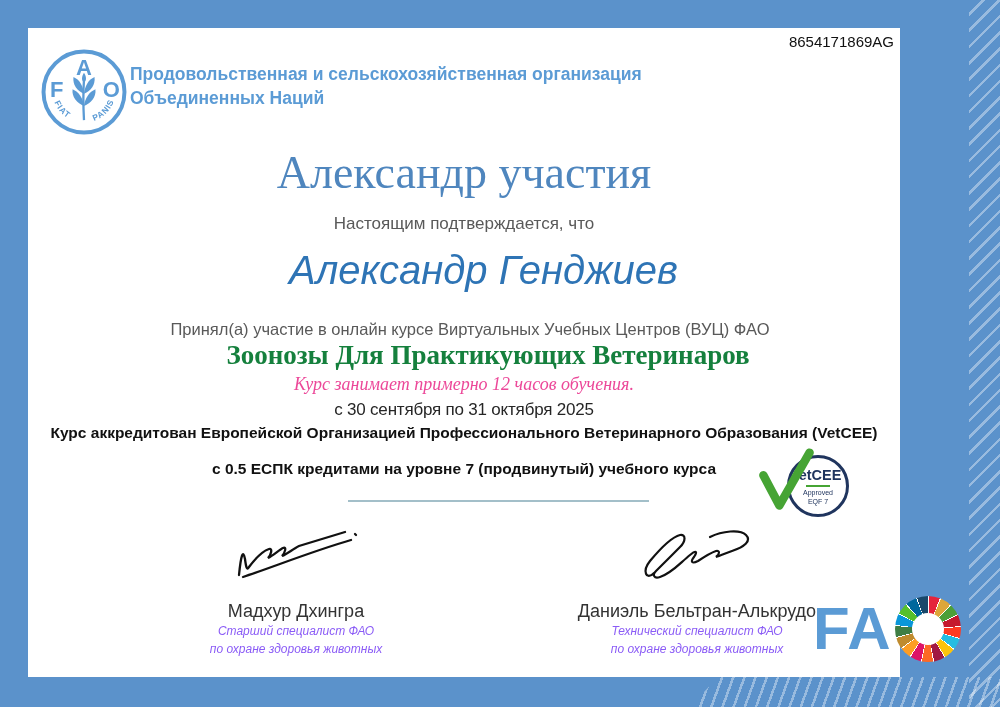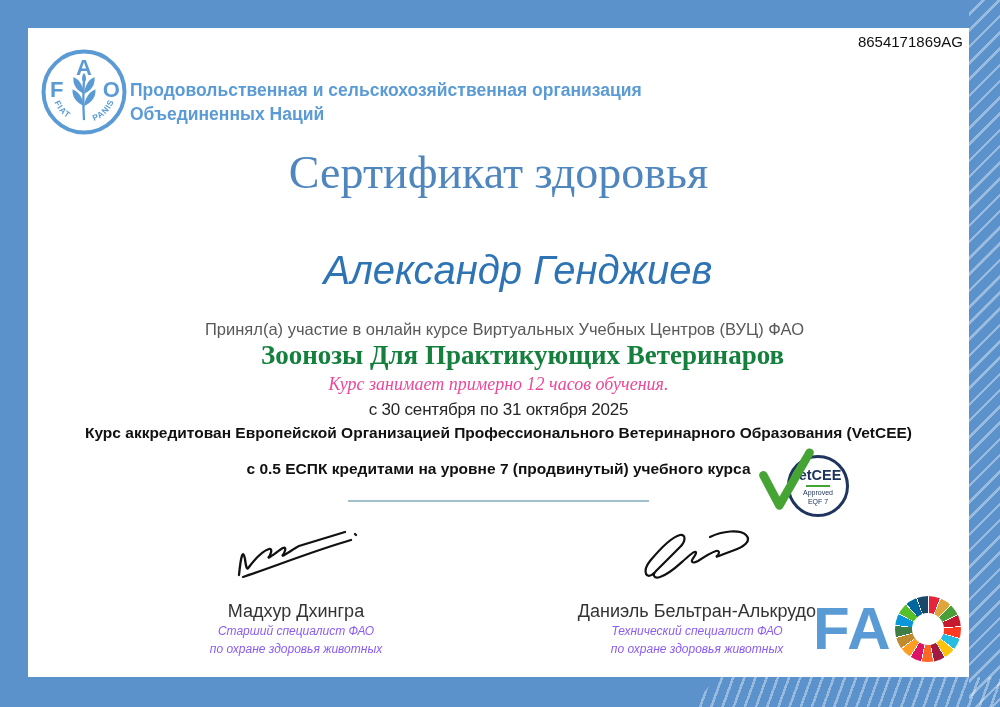--- a/index.html
+++ b/index.html
@@ -3,24 +3,24 @@
 <meta charset="utf-8">
 <style>
   html,body{margin:0;padding:0;}
   body{width:1000px;height:707px;overflow:hidden;font-family:"Liberation Sans",sans-serif;}
   .stage{position:relative;width:1000px;height:707px;background:#5b92cb;}
   .stripes-right{position:absolute;left:969px;top:0;right:0;bottom:0;
     background:repeating-linear-gradient(135deg,rgba(255,255,255,0) 0 9px,rgba(255,255,255,.38) 9px 11.5px);}
   .stripes-bottom{position:absolute;left:690px;top:677px;right:0;bottom:0;
     clip-path:polygon(28px 0,100% 0,100% 100%,0 100%);
     background:repeating-linear-gradient(110deg,rgba(255,255,255,0) 0 8px,rgba(255,255,255,.38) 8px 10.5px);}
-  .card{position:absolute;left:28px;top:28px;width:941px;height:649px;background:#ffffff;}
+  .card{position:absolute;left:28px;top:28px;width:872px;height:649px;background:#ffffff;}
   .code{position:absolute;top:5px;right:6px;font-size:15px;color:#111;}
   .emblem{position:absolute;left:12px;top:20px;width:88px;height:88px;}
-  .org-name{position:absolute;left:102px;top:50px;font-size:17.5px;font-weight:700;color:#5b9bd5;line-height:1.38;}
+  .org-name{position:absolute;left:102px;top:34px;font-size:17.5px;font-weight:700;color:#5b9bd5;line-height:1.38;}
   .center{position:absolute;left:0;right:0;text-align:center;}
   .title{top:118px;font-family:"Liberation Serif",serif;font-size:46px;color:#4f86be;}
   .subtitle{top:186px;font-size:17px;color:#595959;}
   .pname{top:220px;font-size:40px;font-style:italic;color:#2e74b5;padding-left:39px;}
   .partline{top:292px;font-size:16.5px;color:#595959;padding-left:12px;}
   .ctitle{top:312px;font-family:"Liberation Serif",serif;font-size:27px;font-weight:700;color:#15803d;margin-left:48px;}
   .cdur{top:346px;font-family:"Liberation Serif",serif;font-size:18px;font-style:italic;color:#ec4899;}
   .cdates{top:372px;font-size:17px;color:#262626;letter-spacing:-.2px;}
   .accr1{top:396px;font-size:15.5px;font-weight:700;color:#111;}
   .accr2{top:432px;font-size:15.5px;font-weight:700;color:#111;}
@@ -73,21 +73,22 @@
       <text font-family="Liberation Sans, sans-serif" font-weight="bold" font-size="9.5" fill="#5b9bd5" letter-spacing="1">
         <textPath href="#motto-arc" startOffset="62%">PANIS</textPath>
       </text>
     </svg>
 
     <div class="org-name">
       <div>Продовольственная и сельскохозяйственная организация</div>
       <div>Объединенных Наций</div>
     </div>
 
-    <div class="center title">Сертификат здоровья</div>
+    <div class="center title">Александр участия</div>
+    <div class="center subtitle">Настоящим подтверждается, что</div>
     <div class="center pname">Александр Генджиев</div>
     <div class="center partline">Принял(а) участие в онлайн курсе Виртуальных Учебных Центров (ВУЦ) ФАО</div>
     <div class="center ctitle">Зоонозы Для Практикующих Ветеринаров</div>
     <div class="center cdur">Курс занимает примерно 12 часов обучения.</div>
     <div class="center cdates">с 30 сентября по 31 октября 2025</div>
     <div class="center accr1">Курс аккредитован Европейской Организацией Профессионального Ветеринарного Образования (VetCEE)</div>
     <div class="center accr2">с 0.5 ЕСПК кредитами на уровне 7 (продвинутый) учебного курса</div>
 
     <div class="vetcee">
       <div class="ring">

